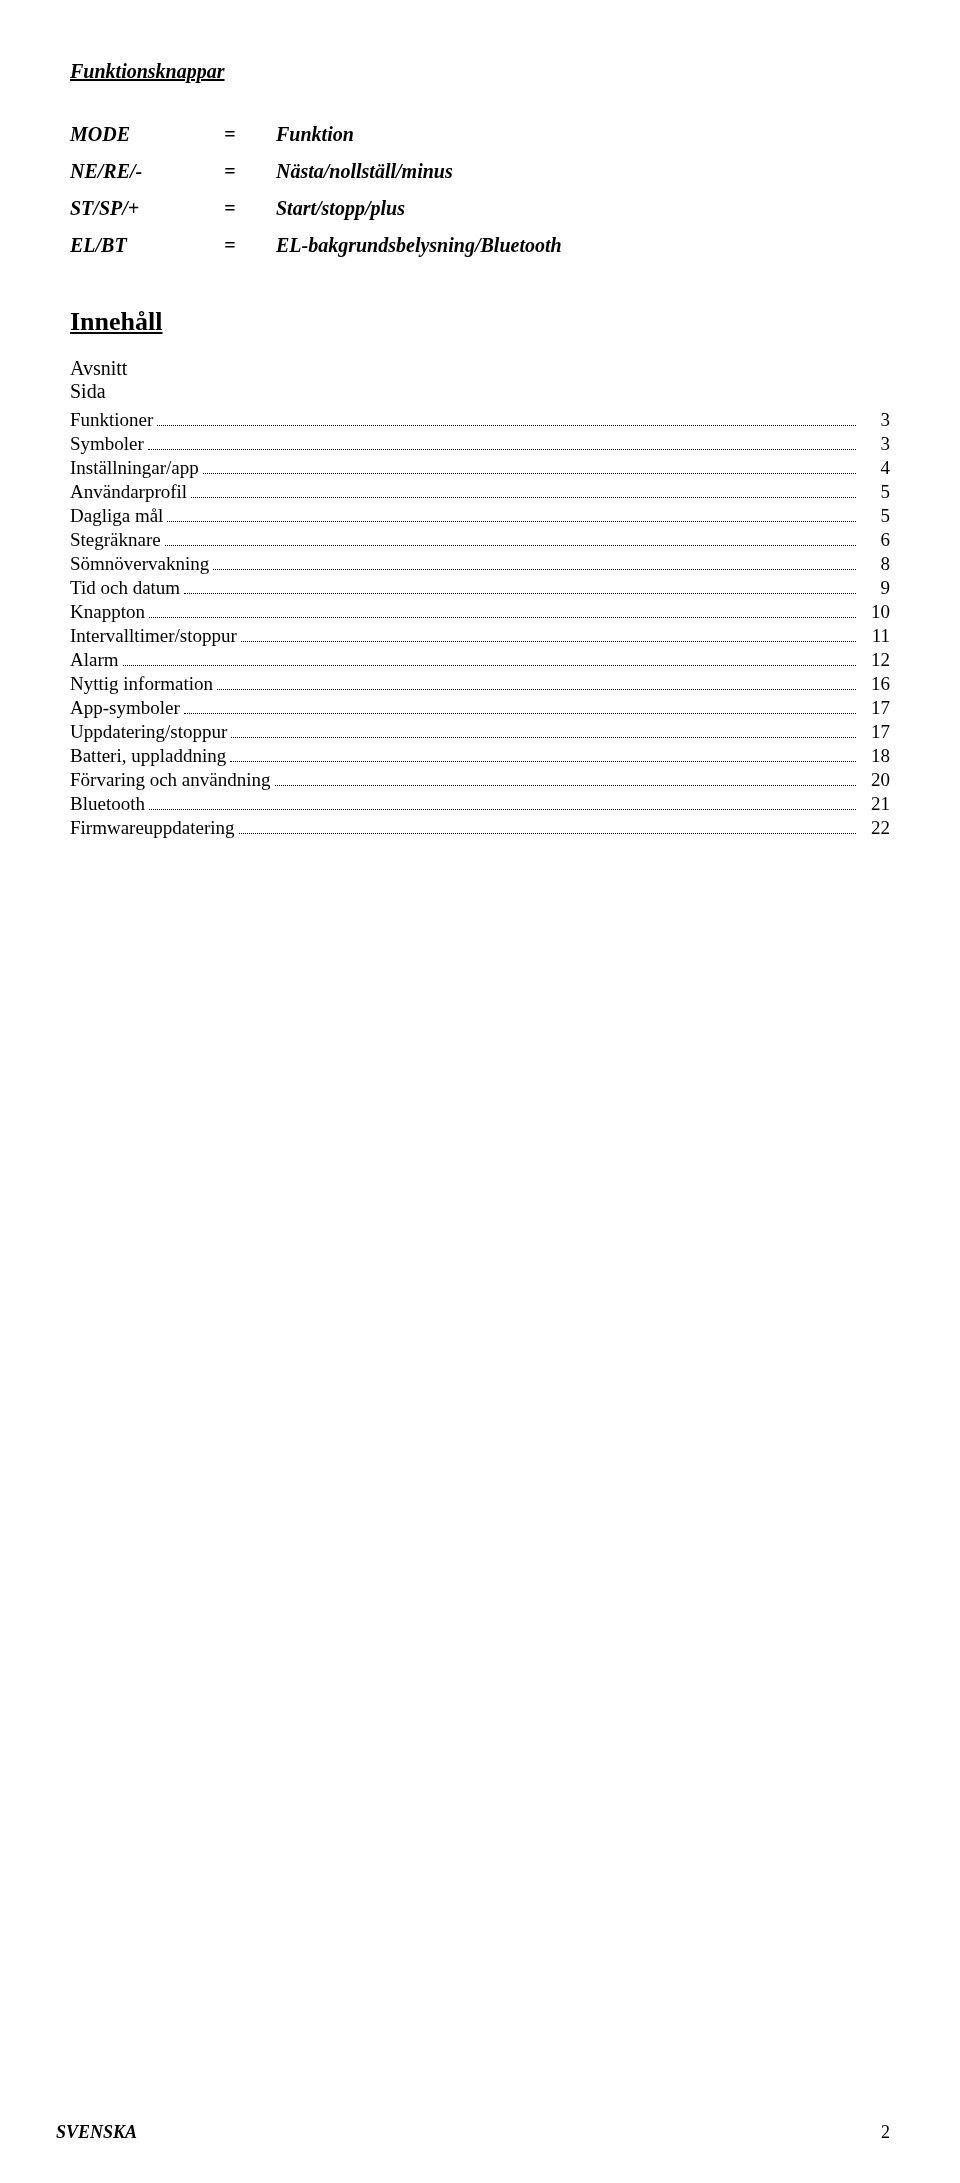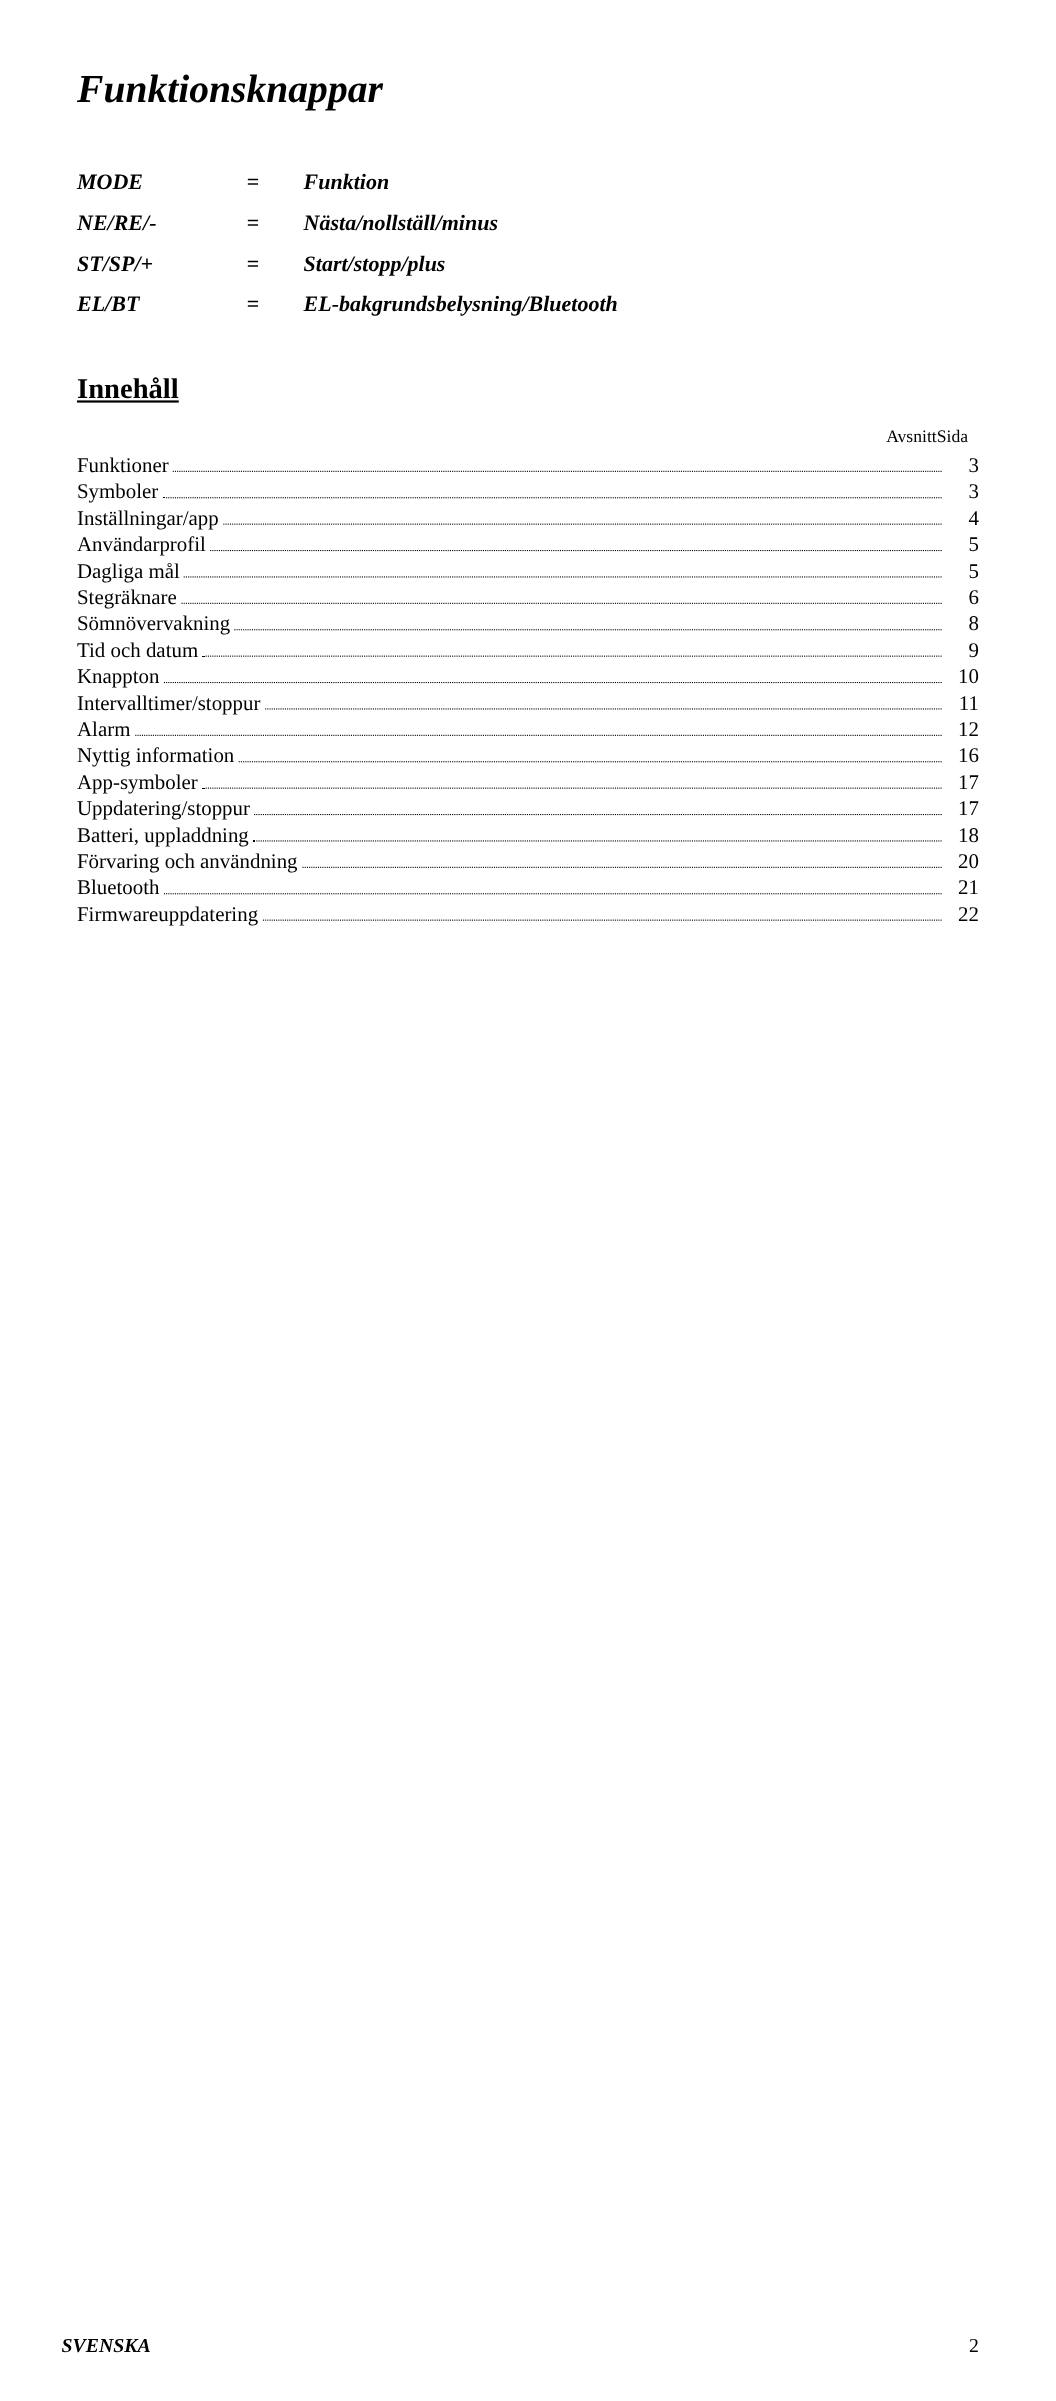--- a/index.html
+++ b/index.html
@@ -13,24 +13,25 @@
       font-family: Georgia, 'Times New Roman', serif;
       font-size: 18px;
       color: #000000;
       width: 960px;
       min-height: 2183px;
       padding: 60px 70px 60px 70px;
       position: relative;
     }
 
     .page-title {
-      font-size: 36px;
-      font-weight: bold;
-      font-style: italic;
-      margin-bottom: 53px;
+      font-size: 20px;
+      font-weight: bold;
+      text-decoration: underline;
+      font-style: italic;
+      margin-bottom: 40px;
     }
 
     .key-definitions {
       margin-bottom: 50px;
     }
 
     .key-row {
       display: flex;
       align-items: flex-start;
       margin-bottom: 14px;
@@ -59,24 +60,25 @@
     .section-title {
       font-size: 26px;
       font-weight: bold;
       text-decoration: underline;
       margin-bottom: 20px;
       margin-top: 10px;
     }
 
     .toc-header {
       display: flex;
-      justify-content: flex-end;
-      font-size: 16px;
+      justify-content: center;
+      font-size: 20px;
       margin-bottom: 6px;
       padding-right: 10px;
+      flex-direction: column;
     }
 
     .toc-header-section {
       font-weight: normal;
     }
 
     .toc-header-page {
       font-weight: normal;
     }
 

